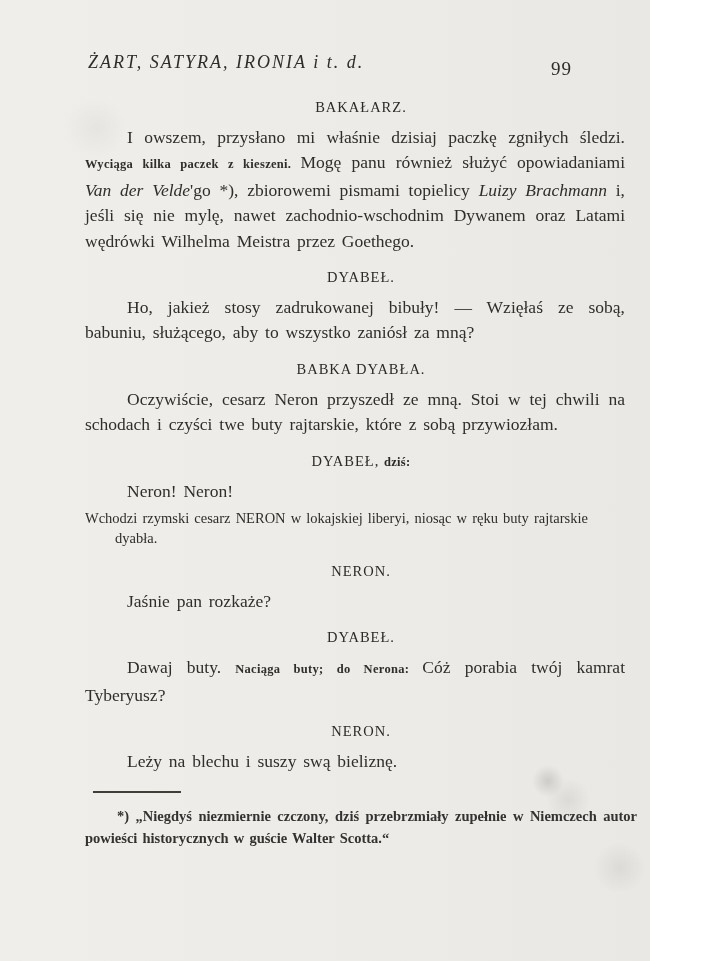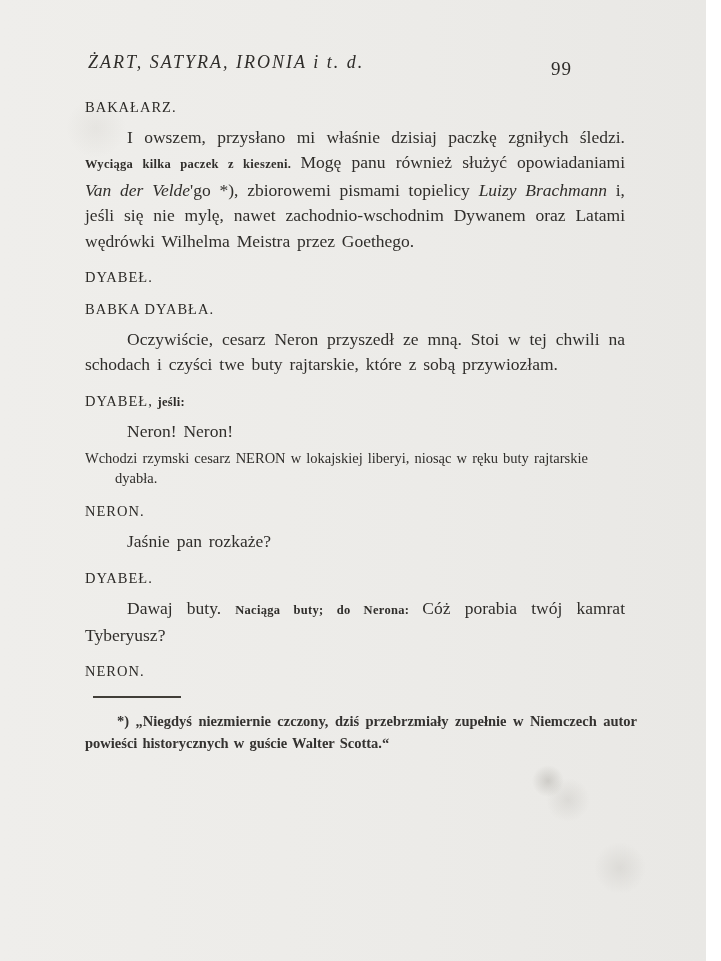--- a/index.html
+++ b/index.html
@@ -2,42 +2,42 @@
 <html><head>
 <meta charset="utf-8">
 <style>
   html, body { margin: 0; padding: 0; }
   body {
     width: 721px; height: 961px; overflow: hidden;
     font-family: "Liberation Serif", serif;
     color: #2f2d2a;
   }
   .page {
-    position: relative; width: 706px; height: 961px;
+    position: relative; width: 650px; height: 961px;
     background:
       radial-gradient(circle at 548px 781px, rgba(90,85,75,0.20), rgba(90,85,75,0.0) 16px),
       radial-gradient(circle at 568px 800px, rgba(90,85,75,0.10), rgba(90,85,75,0.0) 22px),
       radial-gradient(circle at 620px 868px, rgba(100,95,85,0.10), rgba(100,95,85,0.0) 26px),
       radial-gradient(circle at 96px 128px, rgba(120,112,100,0.07), rgba(120,112,100,0.0) 30px),
       linear-gradient(90deg, #efeeeb 0%, #ecebe8 60%, #e9e8e5 100%);
   }
   .running-head {
     position: absolute; top: 52px; left: 88px; width: 560px;
     font-style: italic; font-size: 18px; letter-spacing: 2px;
     white-space: nowrap;
   }
   .page-number {
     position: absolute; top: 58px; left: 551px;
     font-size: 19px; letter-spacing: 1px;
   }
   .content {
     position: absolute; top: 84px; left: 85px; width: 552px;
   }
   .speaker {
-    text-align: left; font-size: 14.5px; letter-spacing: 1px;
+    text-align: center; font-size: 14.5px; letter-spacing: 1px;
     margin: 15px 0 9px 0; color: #2c2a27;
   }
   .speech {
     font-size: 17.5px; line-height: 25.4px; text-align: justify;
     text-indent: 42px; margin: 0 12px 4px 0; word-spacing: 2.5px;
     color: #302e2b;
   }
   .stage {
     font-size: 14.5px; line-height: 20px; margin: 4px 18px 4px 0;
     padding-left: 30px; text-indent: -30px; word-spacing: 1.5px;
@@ -57,26 +57,28 @@
 </head>
 <body>
 
 <div class="page">
   <div class="running-head">ŻART, SATYRA, IRONIA i t. d.</div>
   <div class="page-number">99</div>
   <div class="content" id="content">
       <div class="speaker"><span class="n">BAKAŁARZ.</span></div>
       <div class="speech"><span class="n">I owszem, przysłano mi właśnie dzisiaj paczkę zgniłych śledzi. </span><span class="dir">Wyciąga kilka paczek z kieszeni. </span><span class="n">Mogę panu również służyć opowiadaniami </span><span class="i">Van der Velde</span><span class="n">'go *), zbiorowemi pismami topielicy </span><span class="i">Luizy Brachmann</span><span class="n"> i, jeśli się nie mylę, nawet zachodnio-wschodnim Dywanem oraz Latami wędrówki Wilhelma Meistra przez Goethego.</span></div>
       <div class="speaker"><span class="n">DYABEŁ.</span></div>
+      <div class="speech"><span class="n">Ho, jakież stosy zadrukowanej bibuły! — Wzięłaś ze sobą, babuniu, służącego, aby to wszystko zaniósł za mną?</span></div>
       <div class="speaker"><span class="n">BABKA DYABŁA.</span></div>
       <div class="speech"><span class="n">Oczywiście, cesarz Neron przyszedł ze mną. Stoi w tej chwili na schodach i czyści twe buty rajtarskie, które z sobą przywiozłam.</span></div>
-      <div class="speaker"><span class="n">DYABEŁ, </span><span class="dir">jeśli:</span></div>
+      <div class="speaker"><span class="n">DYABEŁ, </span><span class="dir">dziś:</span></div>
       <div class="speech"><span class="n">Neron!  Neron!</span></div>
       <div class="stage"><span class="n">Wchodzi rzymski cesarz NERON w lokajskiej liberyi, niosąc w ręku buty rajtarskie dyabła.</span></div>
       <div class="speaker"><span class="n">NERON.</span></div>
       <div class="speech"><span class="n">Jaśnie pan rozkaże?</span></div>
       <div class="speaker"><span class="n">DYABEŁ.</span></div>
       <div class="speech"><span class="n">Dawaj buty. </span><span class="dir">Naciąga buty; do Nerona: </span><span class="n">Cóż porabia twój kamrat Tyberyusz?</span></div>
       <div class="speaker"><span class="n">NERON.</span></div>
+      <div class="speech"><span class="n">Leży na blechu i suszy swą bieliznę.</span></div>
       <div class="footnote-rule"></div>
       <div class="footnote"><span class="n">*)  „Niegdyś niezmiernie czczony, dziś przebrzmiały zupełnie w Niemczech autor powieści historycznych w guście Walter Scotta.“</span></div>
     </div>
 </div>
 
 </body></html>

